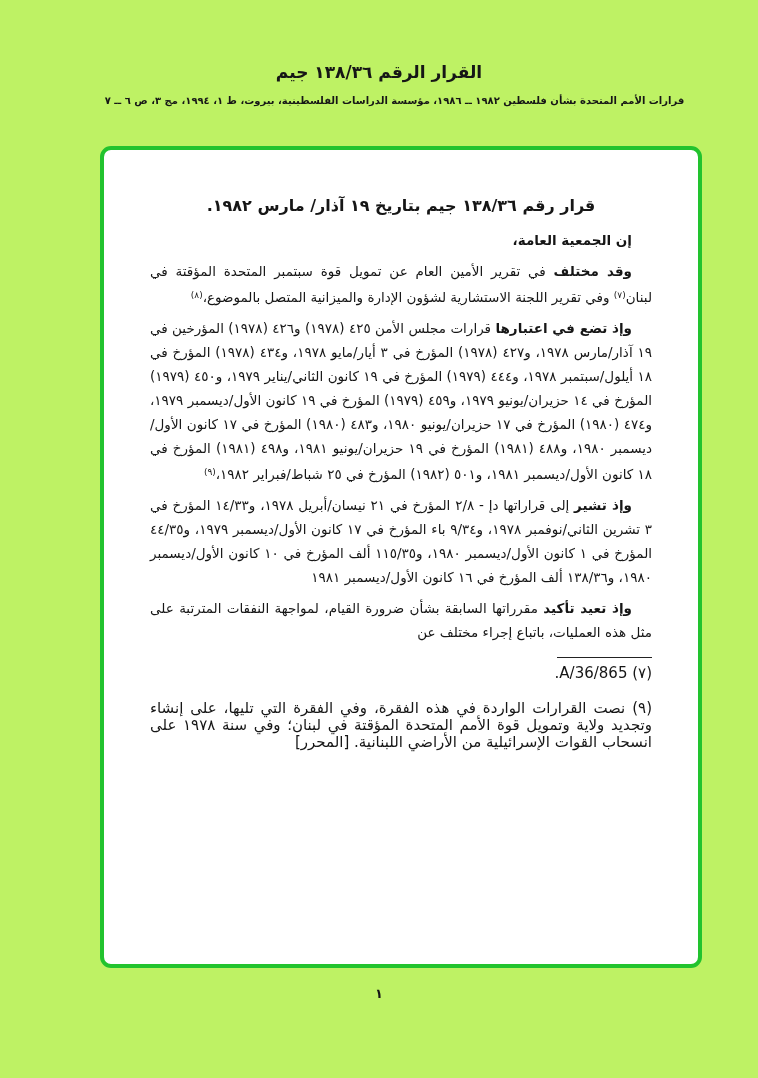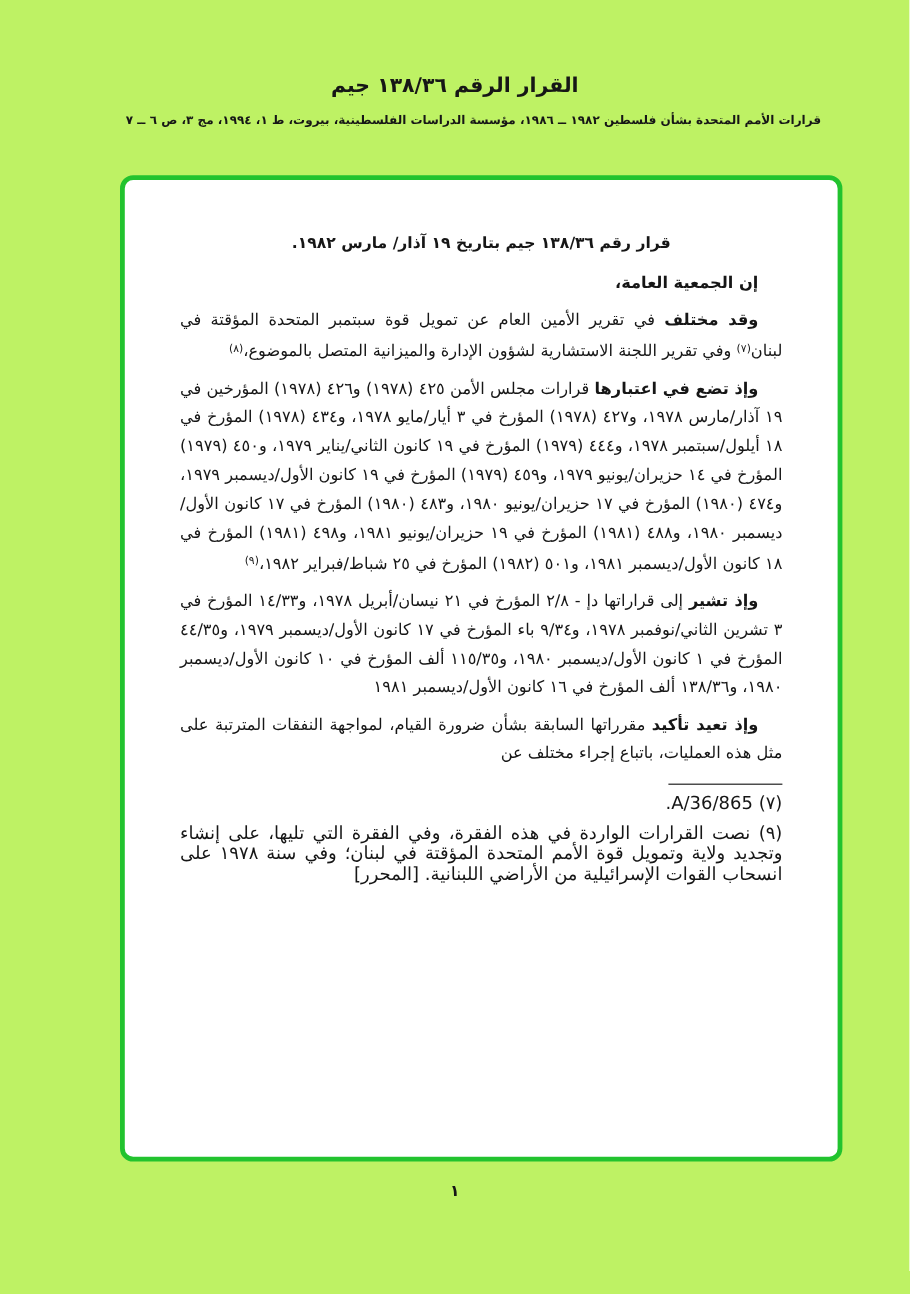--- a/index.html
+++ b/index.html
@@ -14,33 +14,33 @@
   .top-header { position:absolute; top:62px; left:0; width:100%; text-align:center; direction:rtl; }
   .header-title { font-size:17px; font-weight:bold; letter-spacing:.3px; }
   .header-source { margin-top:13px; font-size:10px; font-weight:bold; white-space:nowrap;padding-left:31px; }
 
   
   .green-box {
     position:absolute; left:100px; top:146px; width:602px; height:822px;
     border:4px solid var(--border-green, #22c32e); border-radius:11px;
     padding:46px 46px 16px 46px; direction:rtl; overflow:hidden; background:#fff;
   }
-  .doc-title   { text-align:center; font-size:13px; font-weight:bold; margin-bottom:13px; }
+  .doc-title   { text-align:center; font-size:16px; font-weight:bold; margin-bottom:13px; }
   .doc-subtitle{ text-align:center; font-size:13.5px; font-weight:bold; margin-bottom:16px; }
 
   .body-para {
     font-size:13.5px; line-height:24px; text-align:justify;
     text-indent:20px; margin-bottom:7px;
   }
   .lead { font-weight:bold; }
   .sup  { font-size:9px; vertical-align:4px; }
 
   .footnote-rule { width:95px; border-top:1.5px solid #222; margin:13px 0 7px 0; }
   .footnote { font-size:15px; line-height:17px; text-align:right; margin-bottom:2px; direction:rtl; }
-  .footnote-long { text-align:justify; margin-top:8px; }
+  .footnote-long { text-align:justify; margin-top:18px; }
   .fn-marker { font-weight:normal; }
 
   .page-number { position:absolute; top:986px; left:0; width:100%; text-align:center; font-size:13px; font-weight:bold; }
 </style>
 </head>
 <body>
 
 <div class="page">
 
   <header class="top-header">

